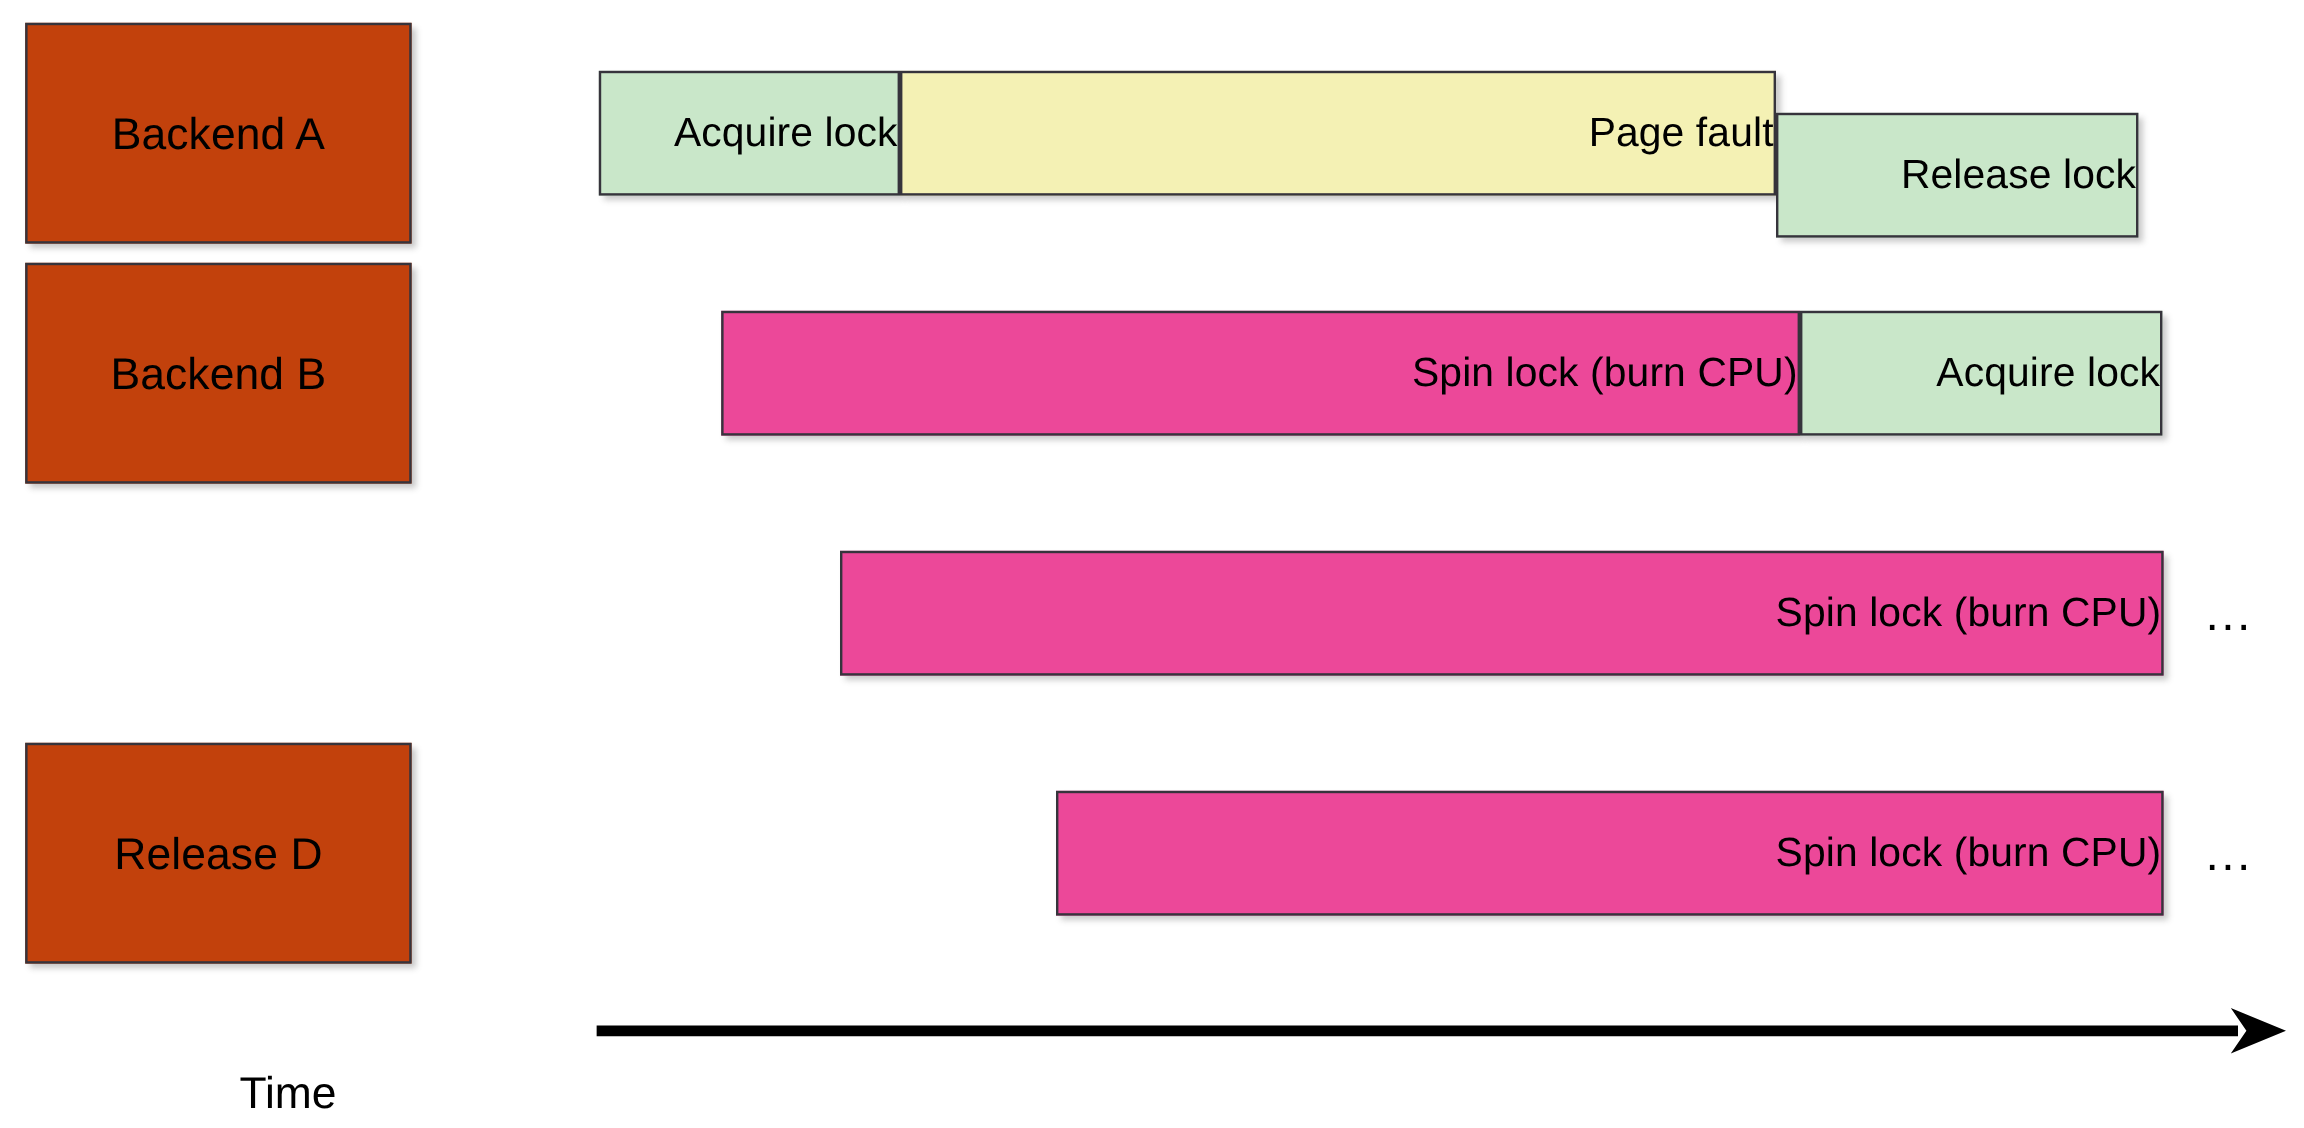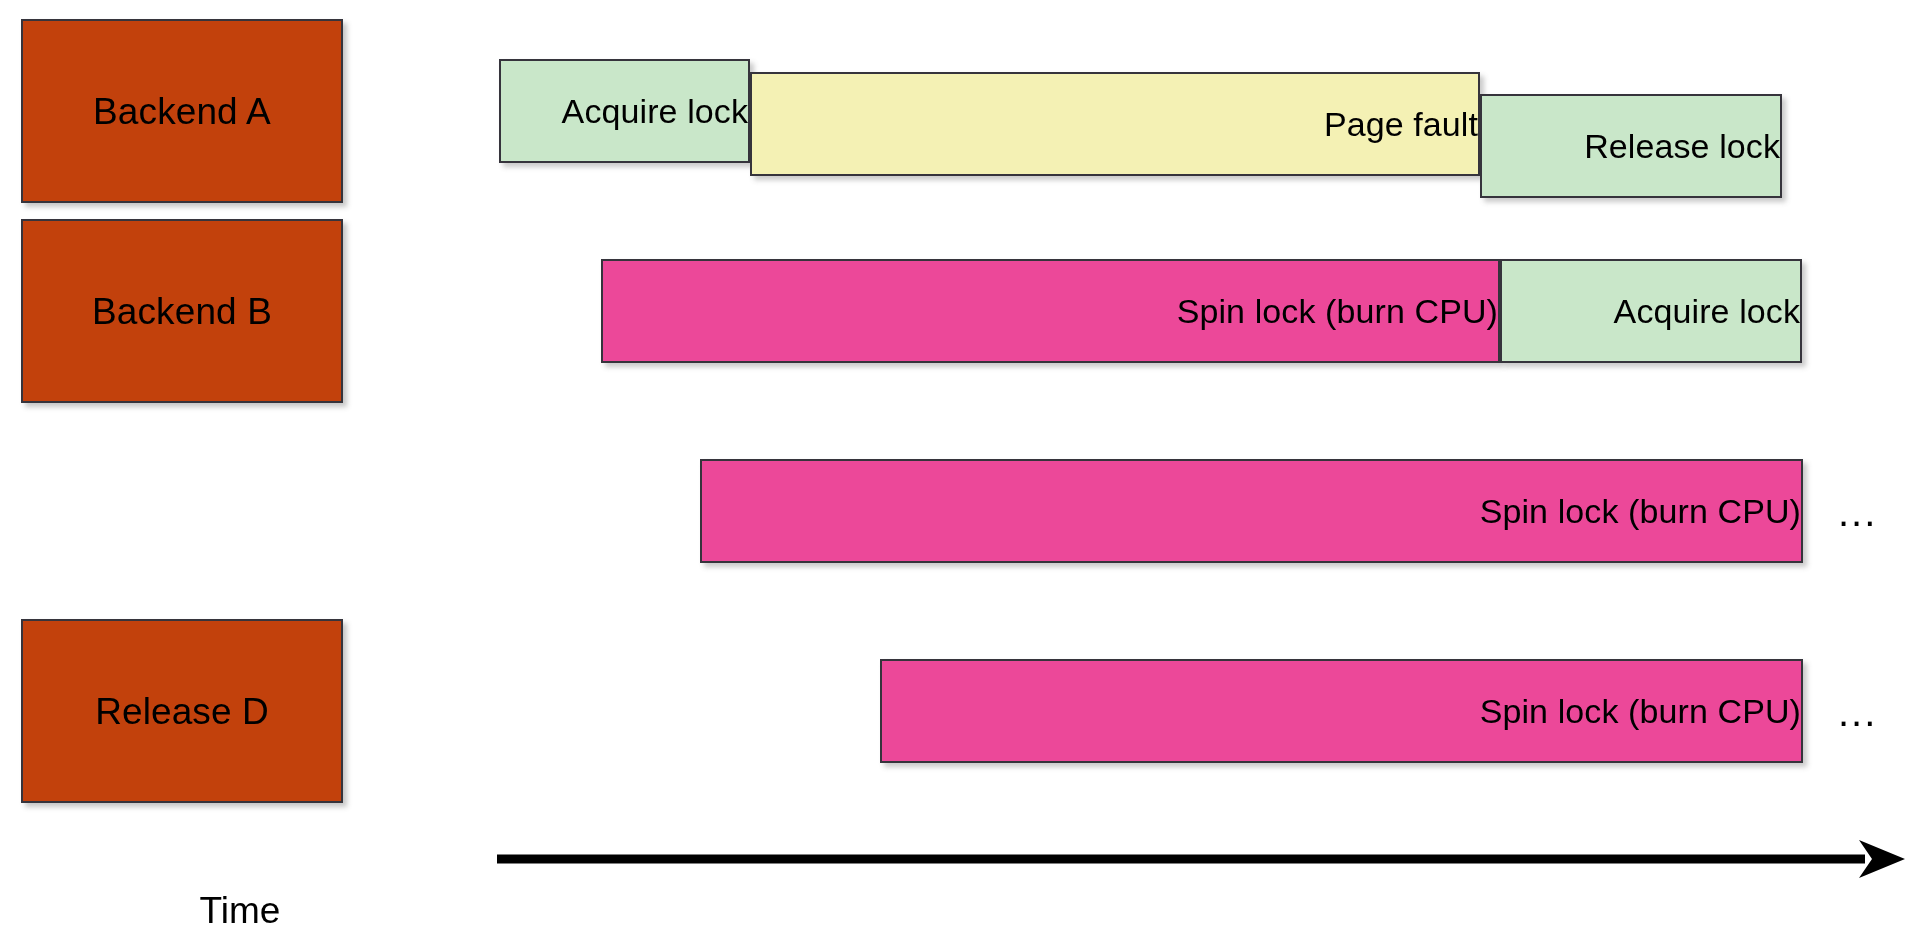--- a/index.html
+++ b/index.html
@@ -101,21 +101,21 @@
 <body>
 
 <div id="canvas">
 
   <div class="lane-label" style="top:19px">
     <span class="lane-label-text">Backend A</span>
   </div>
   <div class="bar green" style="left:499px; top:59px; width:251px;">
     <span class="bar-text">Acquire lock</span>
   </div>
-  <div class="bar yellow" style="left:750px; top:72px; width:730px;">
+  <div class="bar yellow" style="left:750px; top:59px; width:730px;">
     <span class="bar-text">Page fault</span>
   </div>
   <div class="bar green" style="left:1480px; top:59px; width:302px;margin-top:35px;">
     <span class="bar-text">Release lock</span>
   </div>
 
   <div class="lane-label" style="top:219px">
     <span class="lane-label-text">Backend B</span>
   </div>
   <div class="bar pink" style="left:601px; top:259px; width:899px;">

